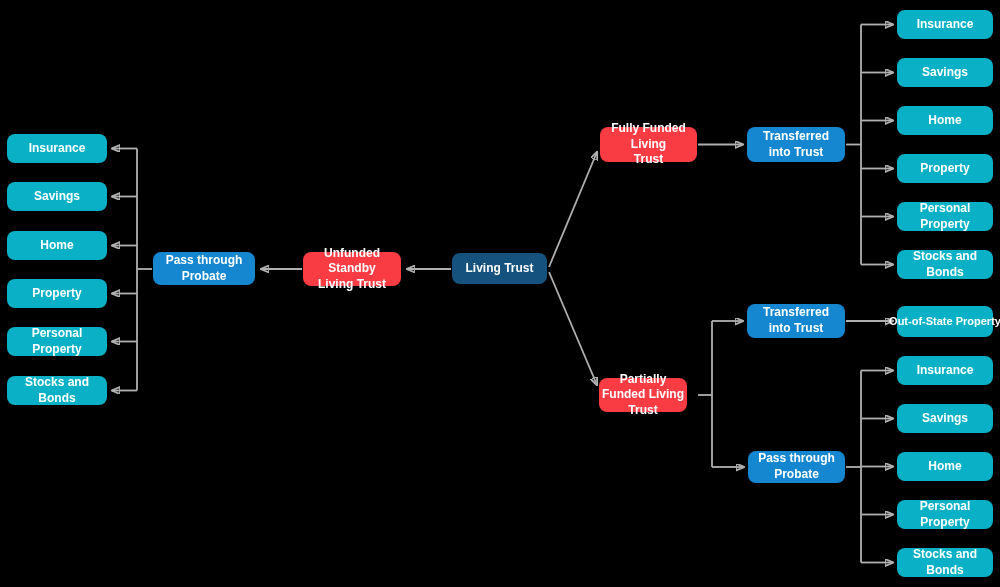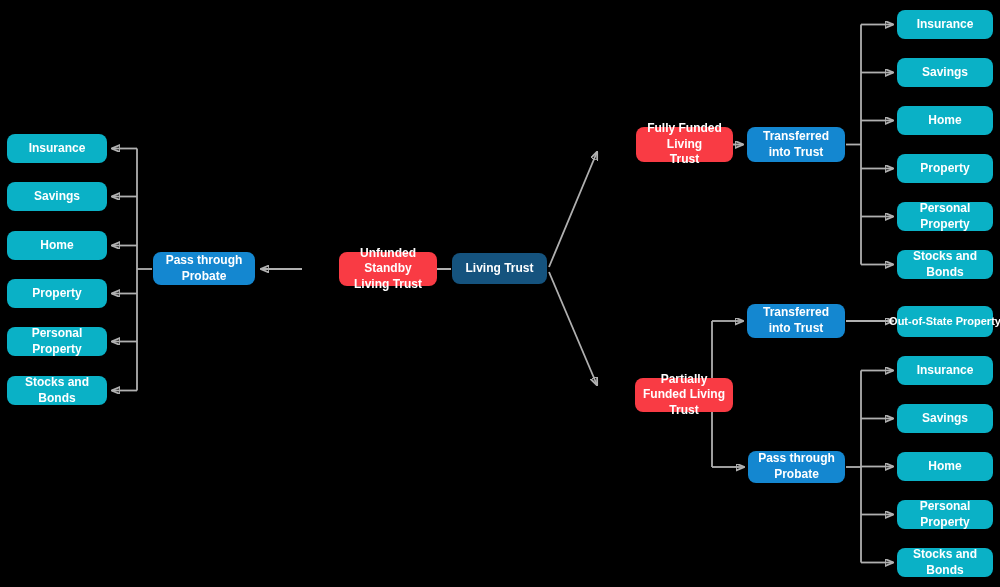--- a/index.html
+++ b/index.html
@@ -16,21 +16,21 @@
     position:absolute;
     display:flex;align-items:center;justify-content:center;
     text-align:center;
     color:var(--text,#fff);
     font-weight:bold;font-size:12px;line-height:1.3;
     border-radius:8px;
     padding:2px 3px;box-sizing:border-box;
     white-space:pre-line;
   }
   .root{background:var(--root,#15537E);}
-  .trust{background:var(--trust,#F93B44);margin-left:36px;}
+  .trust{background:var(--trust,#F93B44);}
   .process{background:var(--process,#1487D0);}
   .asset{background:var(--asset,#0AB1C6);}
   .tight{padding:0;font-size:11px;white-space:nowrap;}
 
   
   .n-root{left:452px;top:253px;width:95px;height:31px;}
   .n-unfunded{left:303px;top:252px;width:98px;height:34px;}
   .n-passL{left:153px;top:252px;width:102px;height:33px;}
   .n-la0{left:7px;top:134px;width:100px;height:29px;}
   .n-la1{left:7px;top:182px;width:100px;height:29px;}
@@ -39,21 +39,21 @@
   .n-la4{left:7px;top:327px;width:100px;height:29px;}
   .n-la5{left:7px;top:376px;width:100px;height:29px;}
   .n-fully{left:600px;top:127px;width:97px;height:35px;}
   .n-transT{left:747px;top:127px;width:98px;height:35px;}
   .n-ra0{left:897px;top:10px;width:96px;height:29px;}
   .n-ra1{left:897px;top:58px;width:96px;height:29px;}
   .n-ra2{left:897px;top:106px;width:96px;height:29px;}
   .n-ra3{left:897px;top:154px;width:96px;height:29px;}
   .n-ra4{left:897px;top:202px;width:96px;height:29px;}
   .n-ra5{left:897px;top:250px;width:96px;height:29px;}
-  .n-partial{left:599px;top:378px;width:98px;height:34px;}
+  .n-partial{left:599px;top:378px;width:88px;height:34px;}
   .n-transB{left:747px;top:304px;width:98px;height:34px;}
   .n-oos{left:897px;top:306px;width:96px;height:31px;}
   .n-passB{left:748px;top:451px;width:97px;height:32px;}
   .n-ba0{left:897px;top:356px;width:96px;height:29px;}
   .n-ba1{left:897px;top:404px;width:96px;height:29px;}
   .n-ba2{left:897px;top:452px;width:96px;height:29px;}
   .n-ba3{left:897px;top:500px;width:96px;height:29px;}
   .n-ba4{left:897px;top:548px;width:96px;height:29px;}
 </style>
 </head>

